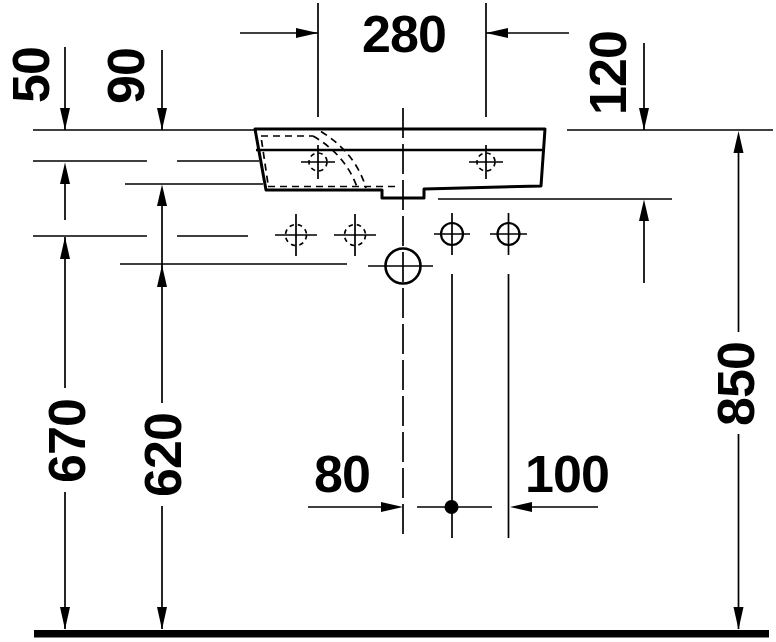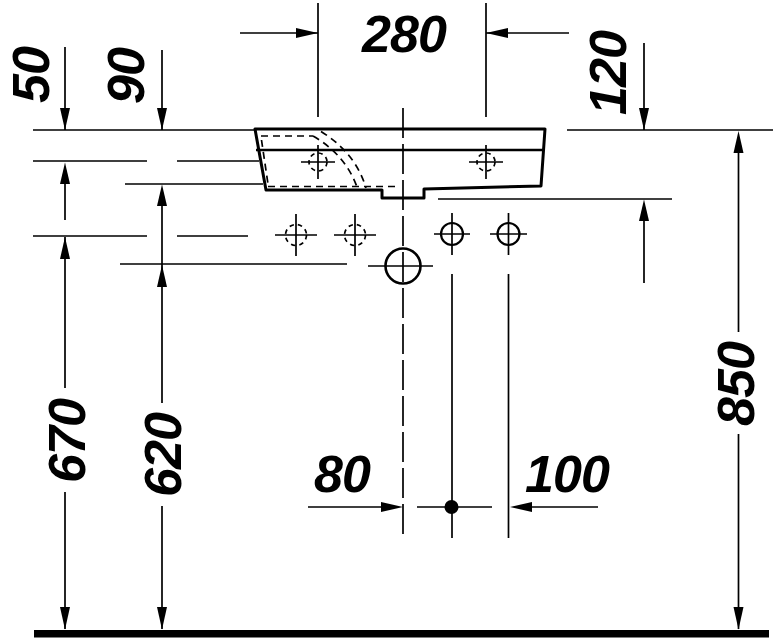--- a/index.html
+++ b/index.html
@@ -1,16 +1,16 @@
 <!DOCTYPE html>
 <html><head>
 <meta charset="utf-8">
 <style>
   html,body{margin:0;padding:0;background:#ffffff;}
-  .canvas{position:relative;width:776px;height:642px;background:#ffffff;overflow:hidden;font-style:italic;}
+  .canvas{position:relative;width:776px;height:642px;background:#ffffff;overflow:hidden;}
   svg{display:block;}
   svg text{
     font-family:"Liberation Sans", sans-serif;
     font-weight:bold;
     font-size:52px;
     fill:#000000;
     text-anchor:middle;
     dominant-baseline:central;
     letter-spacing:-1px;
   }

